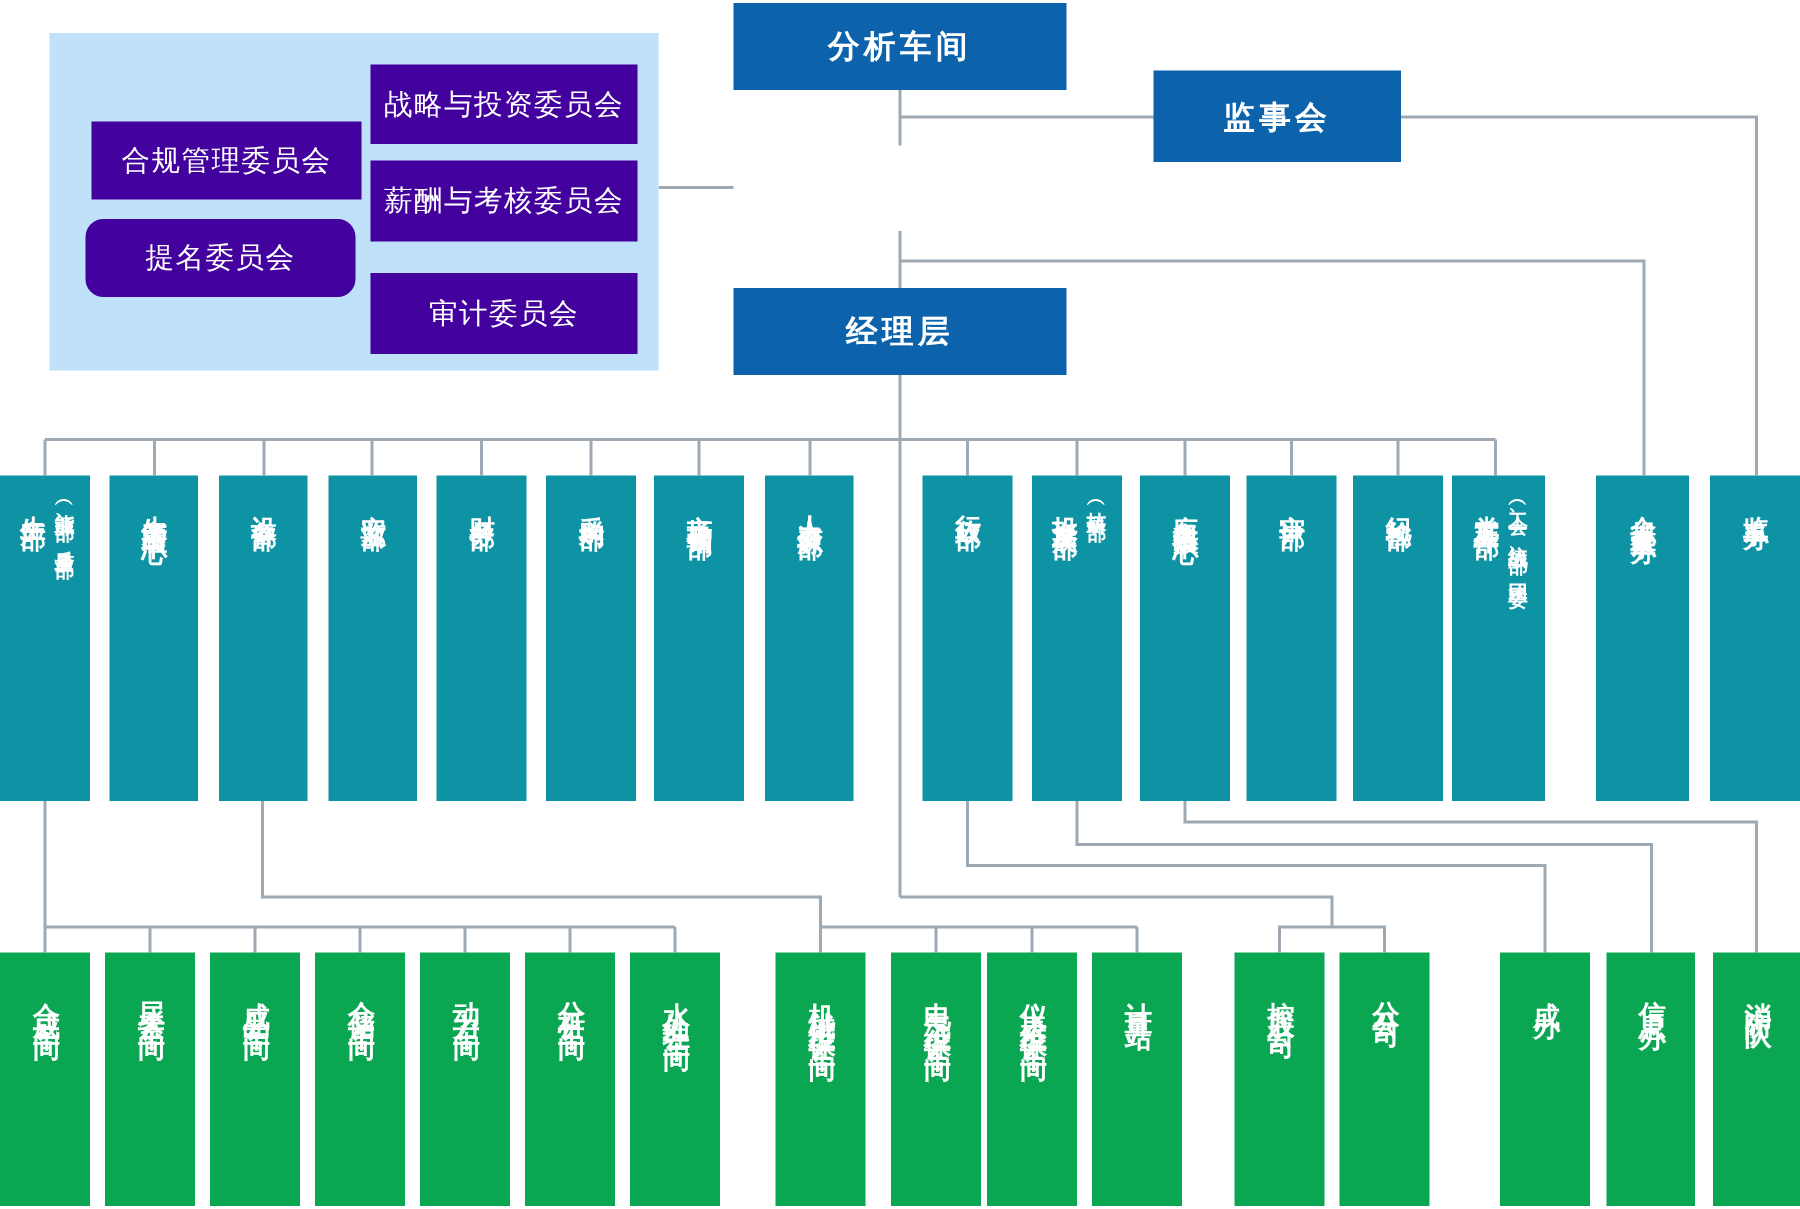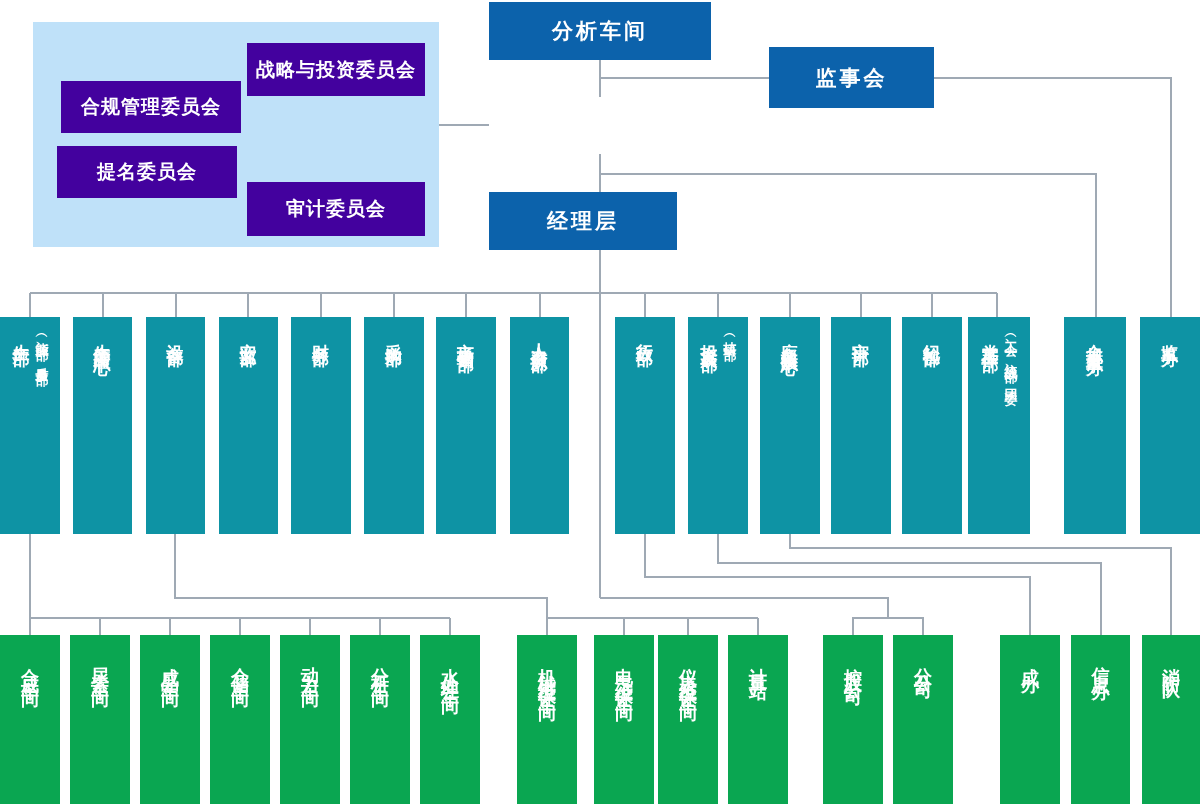--- a/index.html
+++ b/index.html
@@ -23,21 +23,21 @@
     display:flex;align-items:center;justify-content:center;
     font-size:21px;font-weight:700;letter-spacing:3px;
   }
 
   
   .panel{position:absolute;z-index:2;background:var(--panel-blue);}
   .pbox{
     position:absolute;z-index:3;
     background:var(--purple);color:var(--text-white);
     display:flex;align-items:center;justify-content:center;
-    font-size:19px;font-weight:700;letter-spacing:1px;text-align:center;
+    font-size:19px;font-weight:400;letter-spacing:1px;text-align:center;
   }
 
   
   .vbox{
     position:absolute;z-index:2;
     display:flex;flex-direction:row;justify-content:center;align-items:flex-start;
     color:var(--text-white);font-weight:700;
   }
   .vbox.teal{top:317px;height:217px;background:var(--teal);padding-top:0;}
   .vbox.green{top:635px;height:169px;background:var(--green);}
@@ -72,26 +72,27 @@
       M600 598 H888 V618
       M853 635 V618 H923 V635
       M645 534 V577 H1030 V635
       M718 534 V563 H1101 V635
       M790 534 V548 H1171 V635
     "></path>
   </svg>
 
   <div class="hbox" style="left:489px;top:2px;width:222px;height:58px;">分析车间</div>
   <div class="hbox" style="left:769px;top:47px;width:165px;height:61px;">监事会</div>
-  <div class="hbox" style="left:489px;top:192px;width:188px;height:58px;">经理层</div>
+  <div class="hbox" style="left:489px;top:192px;width:222px;height:58px;">经理层</div>
 
   <div class="panel" style="left:33px;top:22px;width:406px;height:225px;"></div>
   <div class="pbox" style="left:61px;top:81px;width:180px;height:52px;">合规管理委员会</div>
-  <div class="pbox" style="left:57px;top:146px;width:180px;height:52px;">提名委员会</div>
+  <div class="pbox" style="left:57px;top:146px;width:180px;height:52px;border-radius:12px;">提名委员会</div>
   <div class="pbox" style="left:247px;top:43px;width:178px;height:53px;">战略与投资委员会</div>
+  <div class="pbox" style="left:247px;top:107px;width:178px;height:54px;">薪酬与考核委员会</div>
   <div class="pbox" style="left:247px;top:170px;width:178px;height:54px;margin-top:12px;">审计委员会</div>
 
   <div class="vbox teal" style="left:0px;width:60px;">
     <span class="vt main">生产部</span>
     <span class="vt sub">（能源部、质量部）</span>
   </div>
   <div class="vbox teal" style="left:73px;width:59px;">
     <span class="vt main">生产管理中心</span>
   </div>
   <div class="vbox teal" style="left:146px;width:59px;">

